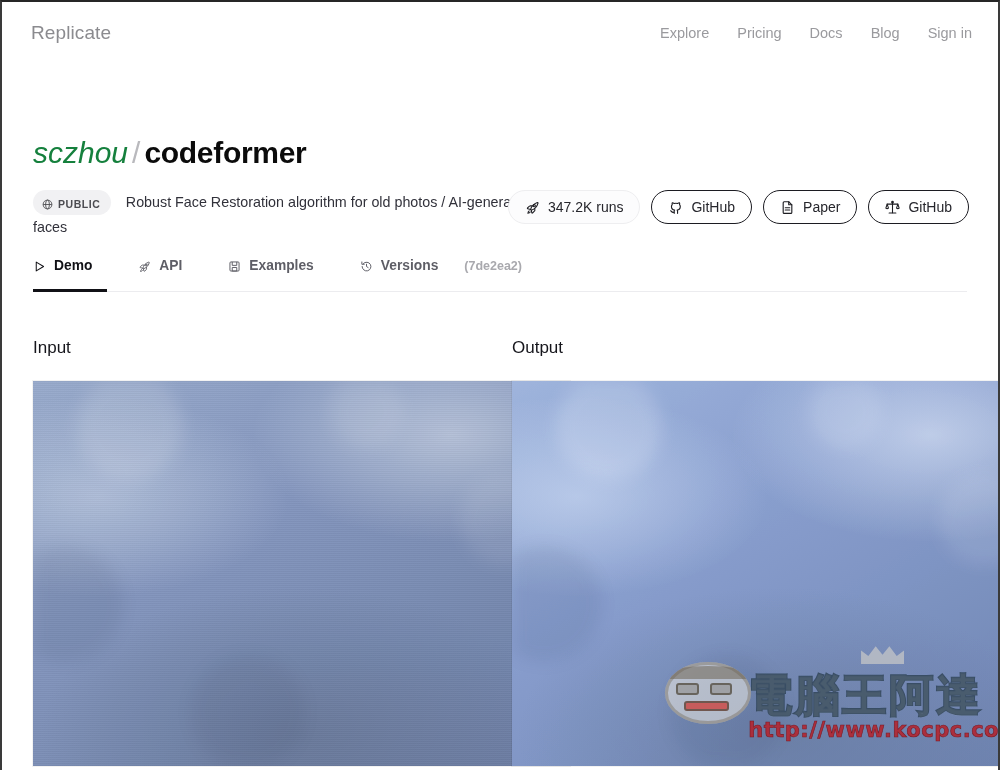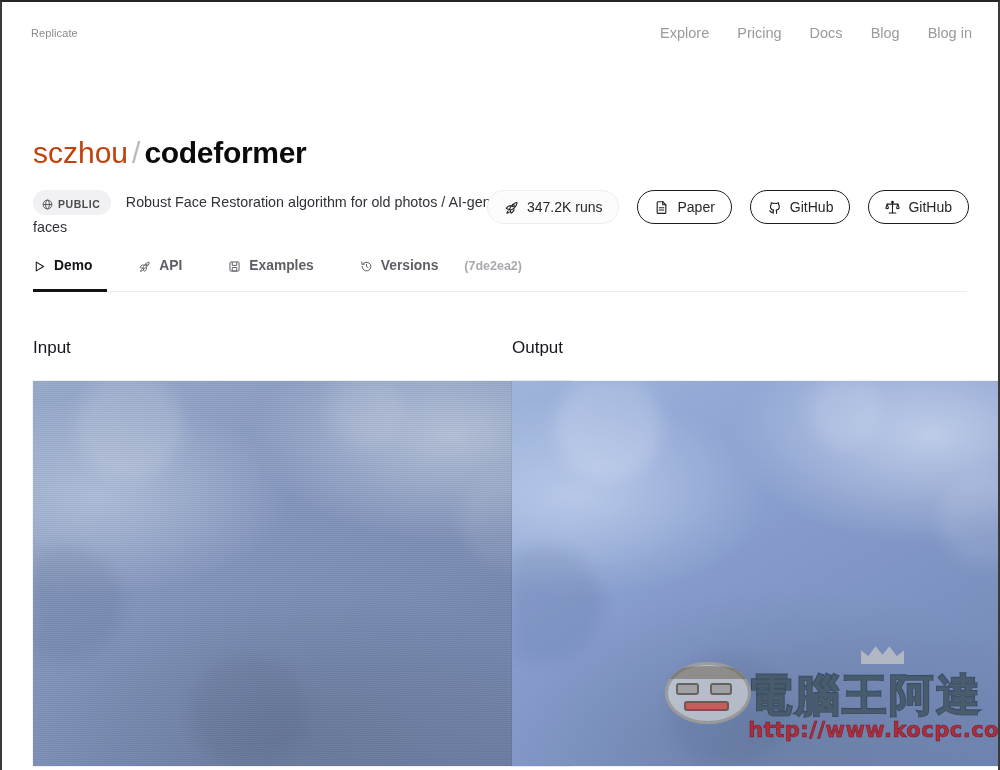--- a/index.html
+++ b/index.html
@@ -26,42 +26,42 @@
   }
 
   
   #topnav {
     position: absolute; left: 0; top: 0;
     width: 996px; height: 62px;
     display: flex; align-items: center;
     padding: 0 26px 0 29px;
   }
   #brand {
-    font-size: 11px; color: #8b8b8f; letter-spacing: .1px;
+    font-size: 19px; color: #8b8b8f; letter-spacing: .1px;
     cursor: pointer;
   }
   #navspacer { flex: 1; }
   .navlink {
     font-size: 14.5px; color: #9a9a9e; margin-left: 28px;
     cursor: pointer; white-space: nowrap;
   }
   #getstarted {
     margin-left: 26px;
     background: #0d0d0d; color: #fff;
     font-size: 14.5px; font-weight: 600;
     padding: 9px 17px 10px;
     border-radius: 7px; border: none;
     cursor: pointer; white-space: nowrap;
     font-family: "Liberation Sans", sans-serif;
   }
 
   
   #titleblock { position: absolute; left: 31px; top: 131px; }
   #title { font-size: 30px; line-height: 40px; white-space: nowrap; }
-  #owner { color: #c2410c; font-weight: 400; cursor: pointer; }
+  #owner { color: #15803d; font-weight: 400; cursor: pointer; font-style: italic; }
   #slash { color: #b9b9bd; font-weight: 400; padding: 0 4px; }
   #modelname { color: #0b0b0b; font-weight: 700; letter-spacing: -.3px; }
 
   
   #descrow {
     position: absolute; left: 31px; top: 188px;
     width: 500px;
   }
   #badge {
     display: inline-flex; align-items: center; gap: 5px;
@@ -73,21 +73,21 @@
   }
   #badge svg { display: block; }
   #desc {
     display: inline;
     font-size: 14.3px; line-height: 25px; color: #31313a;
   }
 
   
   #pills {
     position: absolute; right: 29px; top: 188px;
-    display: flex; align-items: center; gap: 18px;
+    display: flex; align-items: center; gap: 11px;
   }
   .pill {
     display: flex; align-items: center; gap: 8px;
     height: 34px; padding: 0 16px;
     border-radius: 18px; font-size: 14px; color: #26262c;
     background: #fff; cursor: pointer; white-space: nowrap;
     font-family: "Liberation Sans", sans-serif;
   }
   .pill.outline { border: 1.3px solid #1c1c22; }
   .pill.soft { border: 1.3px solid #eeeef0; background: #fcfcfd; }
@@ -241,21 +241,21 @@
 <div id="window">
 <div id="page">
 
   <div id="topnav">
     <div id="brand">Replicate</div>
     <div id="navspacer"></div>
     <div class="navlink">Explore</div>
     <div class="navlink">Pricing</div>
     <div class="navlink">Docs</div>
     <div class="navlink">Blog</div>
-    <div class="navlink">Blog in</div>
+    <div class="navlink">Sign in</div>
   </div>
 
   <div id="titleblock">
     <div id="title">
       <span id="owner">sczhou</span><span id="slash">/</span><span id="modelname">codeformer</span>
     </div>
   </div>
 
   <div id="descrow">
     <span id="badge">
@@ -282,37 +282,37 @@
           <circle cx="9.9" cy="6.1" r="1.15"></circle>
           <path d="M4.4 11.6c-.8.5-1.2 1.6-1.3 2.5 1-.1 2-.5 2.5-1.3"></path>
         </svg>
       </span>
       <span>347.2K runs</span>
     </div>
 
     <div class="pill outline">
       <span>
         <svg width="15" height="15" viewBox="0 0 16 16" fill="none" stroke="#1d1d22" stroke-width="1.2" stroke-linecap="round" stroke-linejoin="round">
+          <path d="M6.3 13.1c-2.5.7-2.5-1.3-3.5-1.6"></path>
+          <path d="M10.2 14.2v-2.2c0-.6-.2-1 -.5-1.3 1.8-.2 3.4-.9 3.4-3.8 0-.8-.3-1.5-.8-2 .1-.2.3-1-.1-2 0 0-.6-.2-2 .8a7 7 0 0 0-3.6 0c-1.4-1-2-.8-2-.8-.4 1-.2 1.8-.1 2-.5.5-.8 1.2-.8 2 0 2.9 1.6 3.6 3.4 3.8-.2.2-.4.6-.5 1.1v2.4"></path>
+        </svg>
+      </span>
+      <span>GitHub</span>
+    </div>
+
+    <div class="pill outline">
+      <span>
+        <svg width="15" height="15" viewBox="0 0 16 16" fill="none" stroke="#1d1d22" stroke-width="1.2" stroke-linecap="round" stroke-linejoin="round">
           <path d="M9.3 1.8H4.4c-.6 0-1 .5-1 1v10.4c0 .6.4 1 1 1h7.2c.6 0 1-.4 1-1V5.1z"></path>
           <path d="M9.3 1.8v3.3h3.3"></path>
           <line x1="5.6" y1="8.3" x2="10.4" y2="8.3"></line>
           <line x1="5.6" y1="10.6" x2="10.4" y2="10.6"></line>
         </svg>
       </span>
       <span>Paper</span>
-    </div>
-
-    <div class="pill outline">
-      <span>
-        <svg width="15" height="15" viewBox="0 0 16 16" fill="none" stroke="#1d1d22" stroke-width="1.2" stroke-linecap="round" stroke-linejoin="round">
-          <path d="M6.3 13.1c-2.5.7-2.5-1.3-3.5-1.6"></path>
-          <path d="M10.2 14.2v-2.2c0-.6-.2-1 -.5-1.3 1.8-.2 3.4-.9 3.4-3.8 0-.8-.3-1.5-.8-2 .1-.2.3-1-.1-2 0 0-.6-.2-2 .8a7 7 0 0 0-3.6 0c-1.4-1-2-.8-2-.8-.4 1-.2 1.8-.1 2-.5.5-.8 1.2-.8 2 0 2.9 1.6 3.6 3.4 3.8-.2.2-.4.6-.5 1.1v2.4"></path>
-        </svg>
-      </span>
-      <span>GitHub</span>
     </div>
 
     <div class="pill outline">
       <span>
         <svg width="15" height="15" viewBox="0 0 16 16" fill="none" stroke="#1d1d22" stroke-width="1.15" stroke-linecap="round" stroke-linejoin="round">
           <line x1="8" y1="2.2" x2="8" y2="13.6"></line>
           <line x1="4.4" y1="13.8" x2="11.6" y2="13.8"></line>
           <line x1="2.3" y1="4.4" x2="13.7" y2="4.4"></line>
           <path d="M2.3 4.4 .9 8.6a2.1 2.1 0 0 0 2.8 0z"></path>
           <path d="M13.7 4.4 12.3 8.6a2.1 2.1 0 0 0 2.8 0z"></path>

